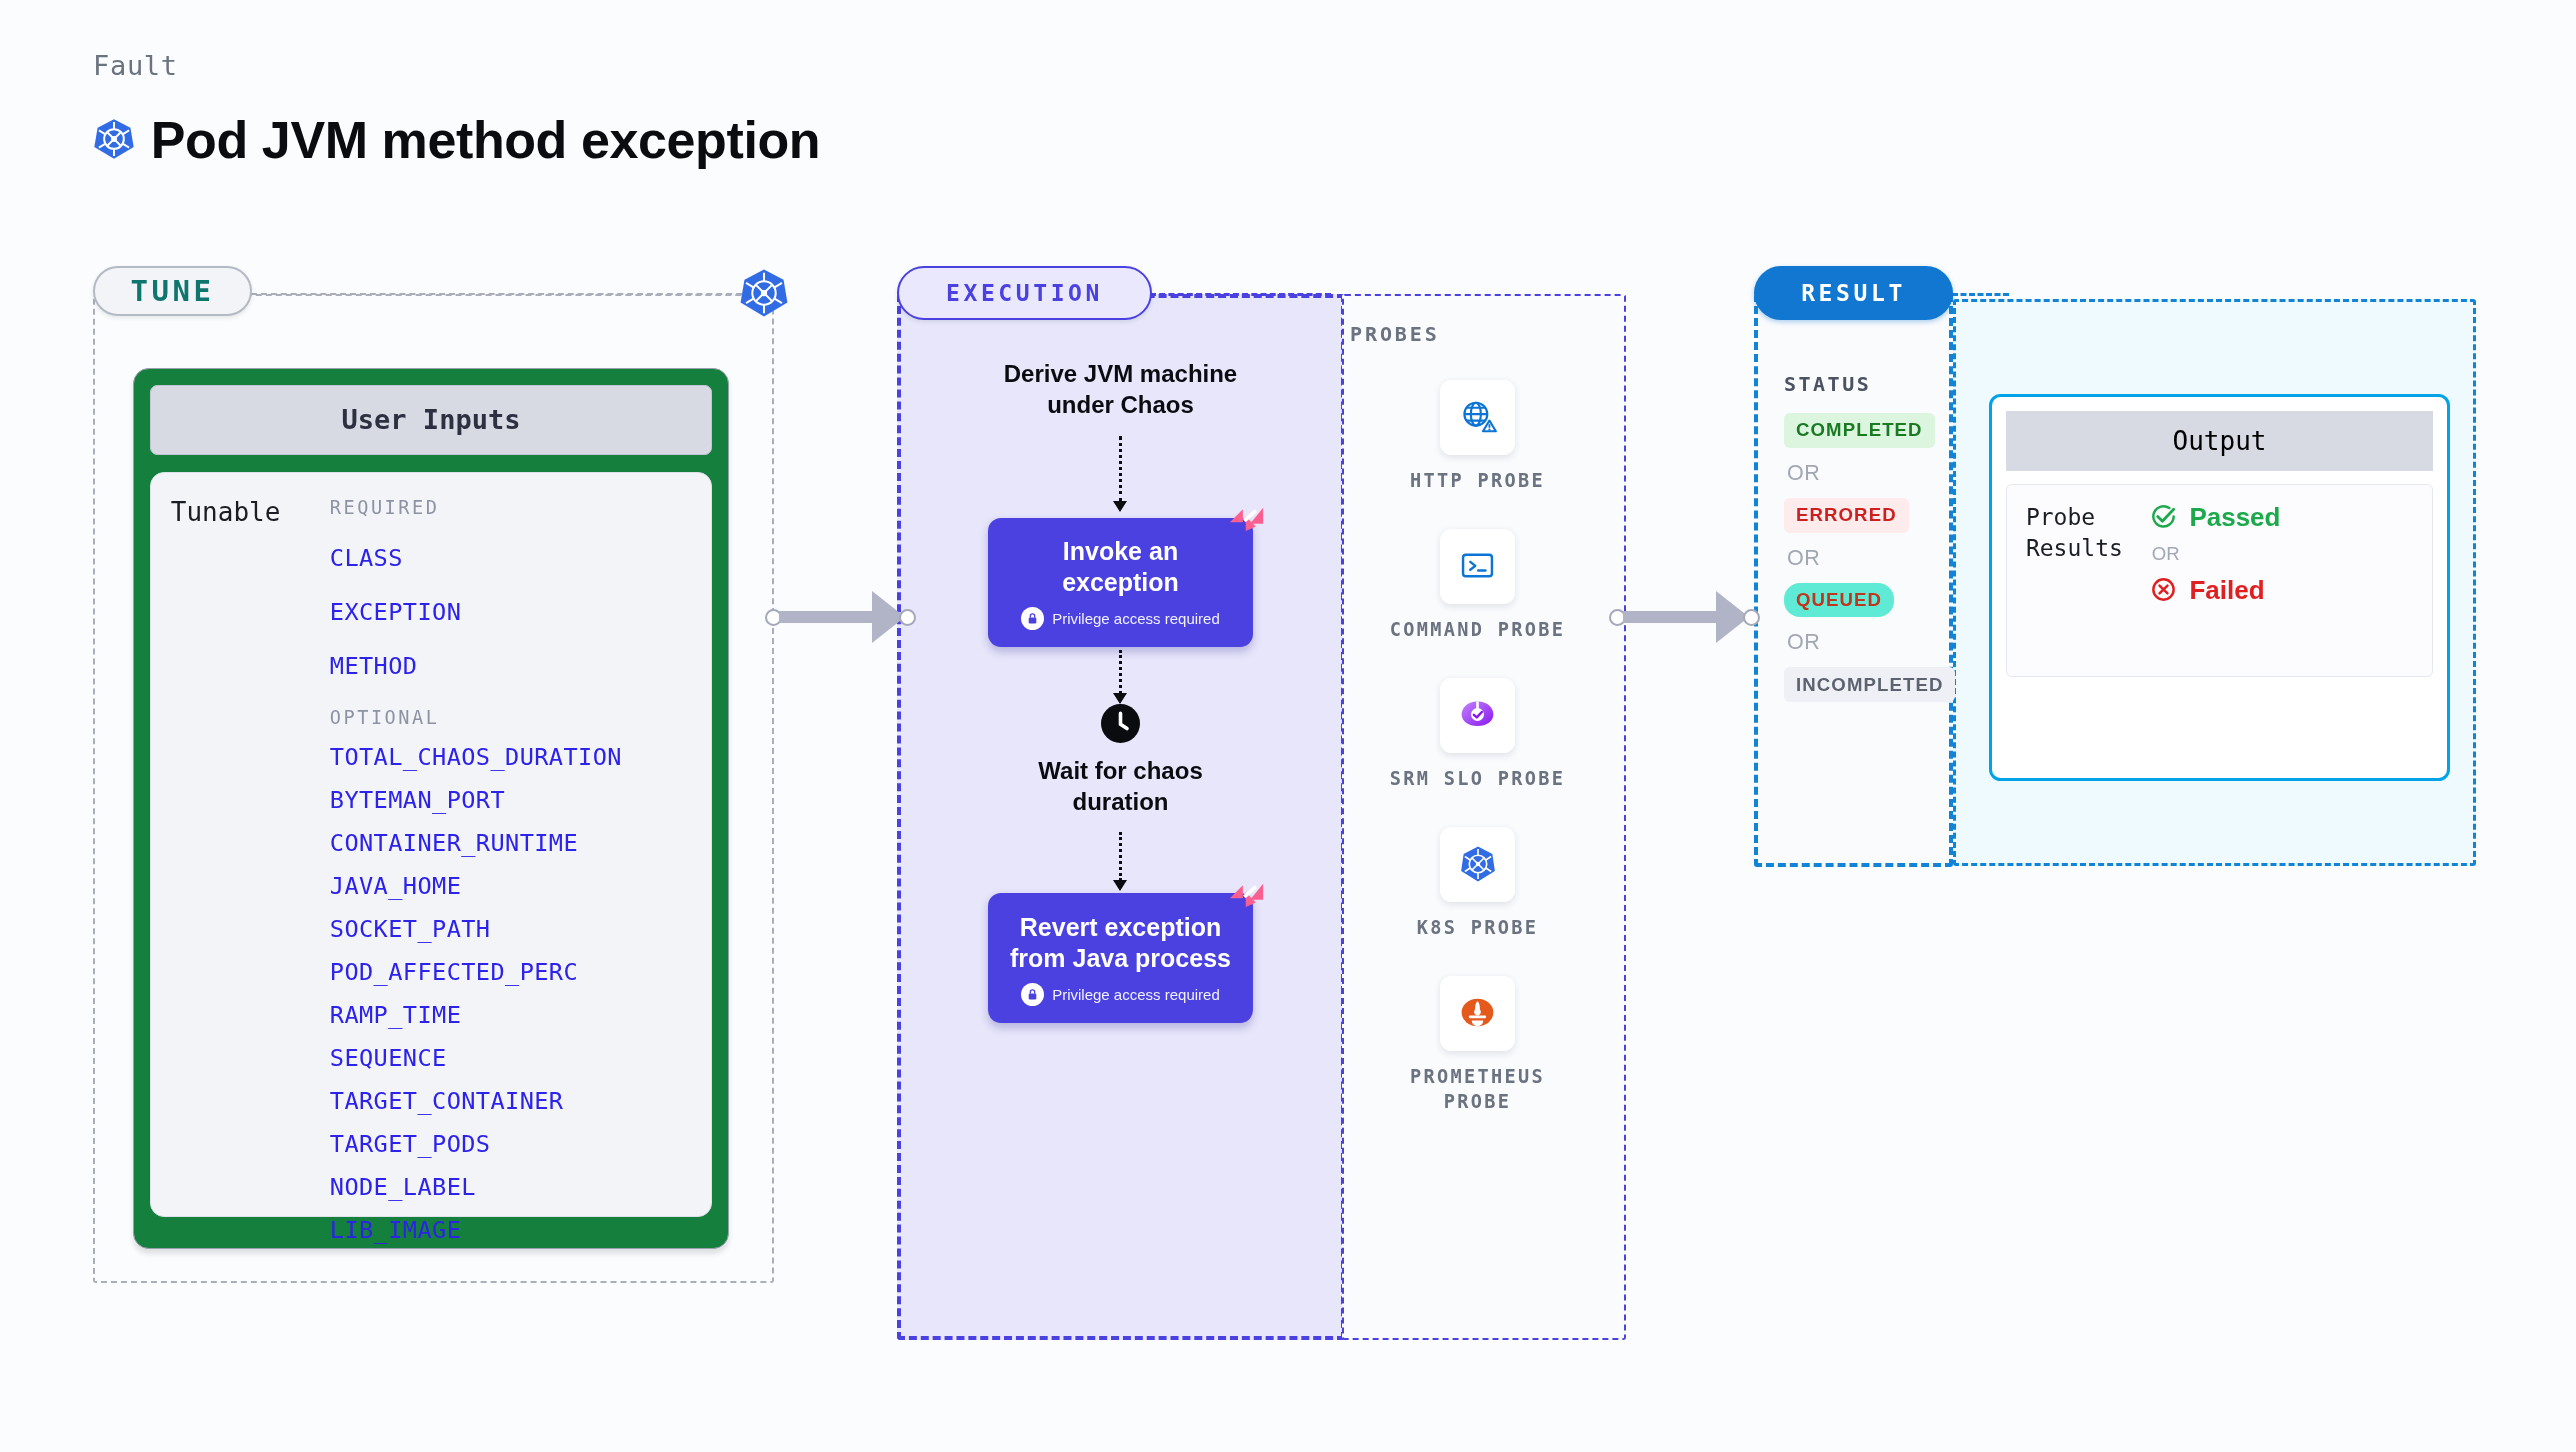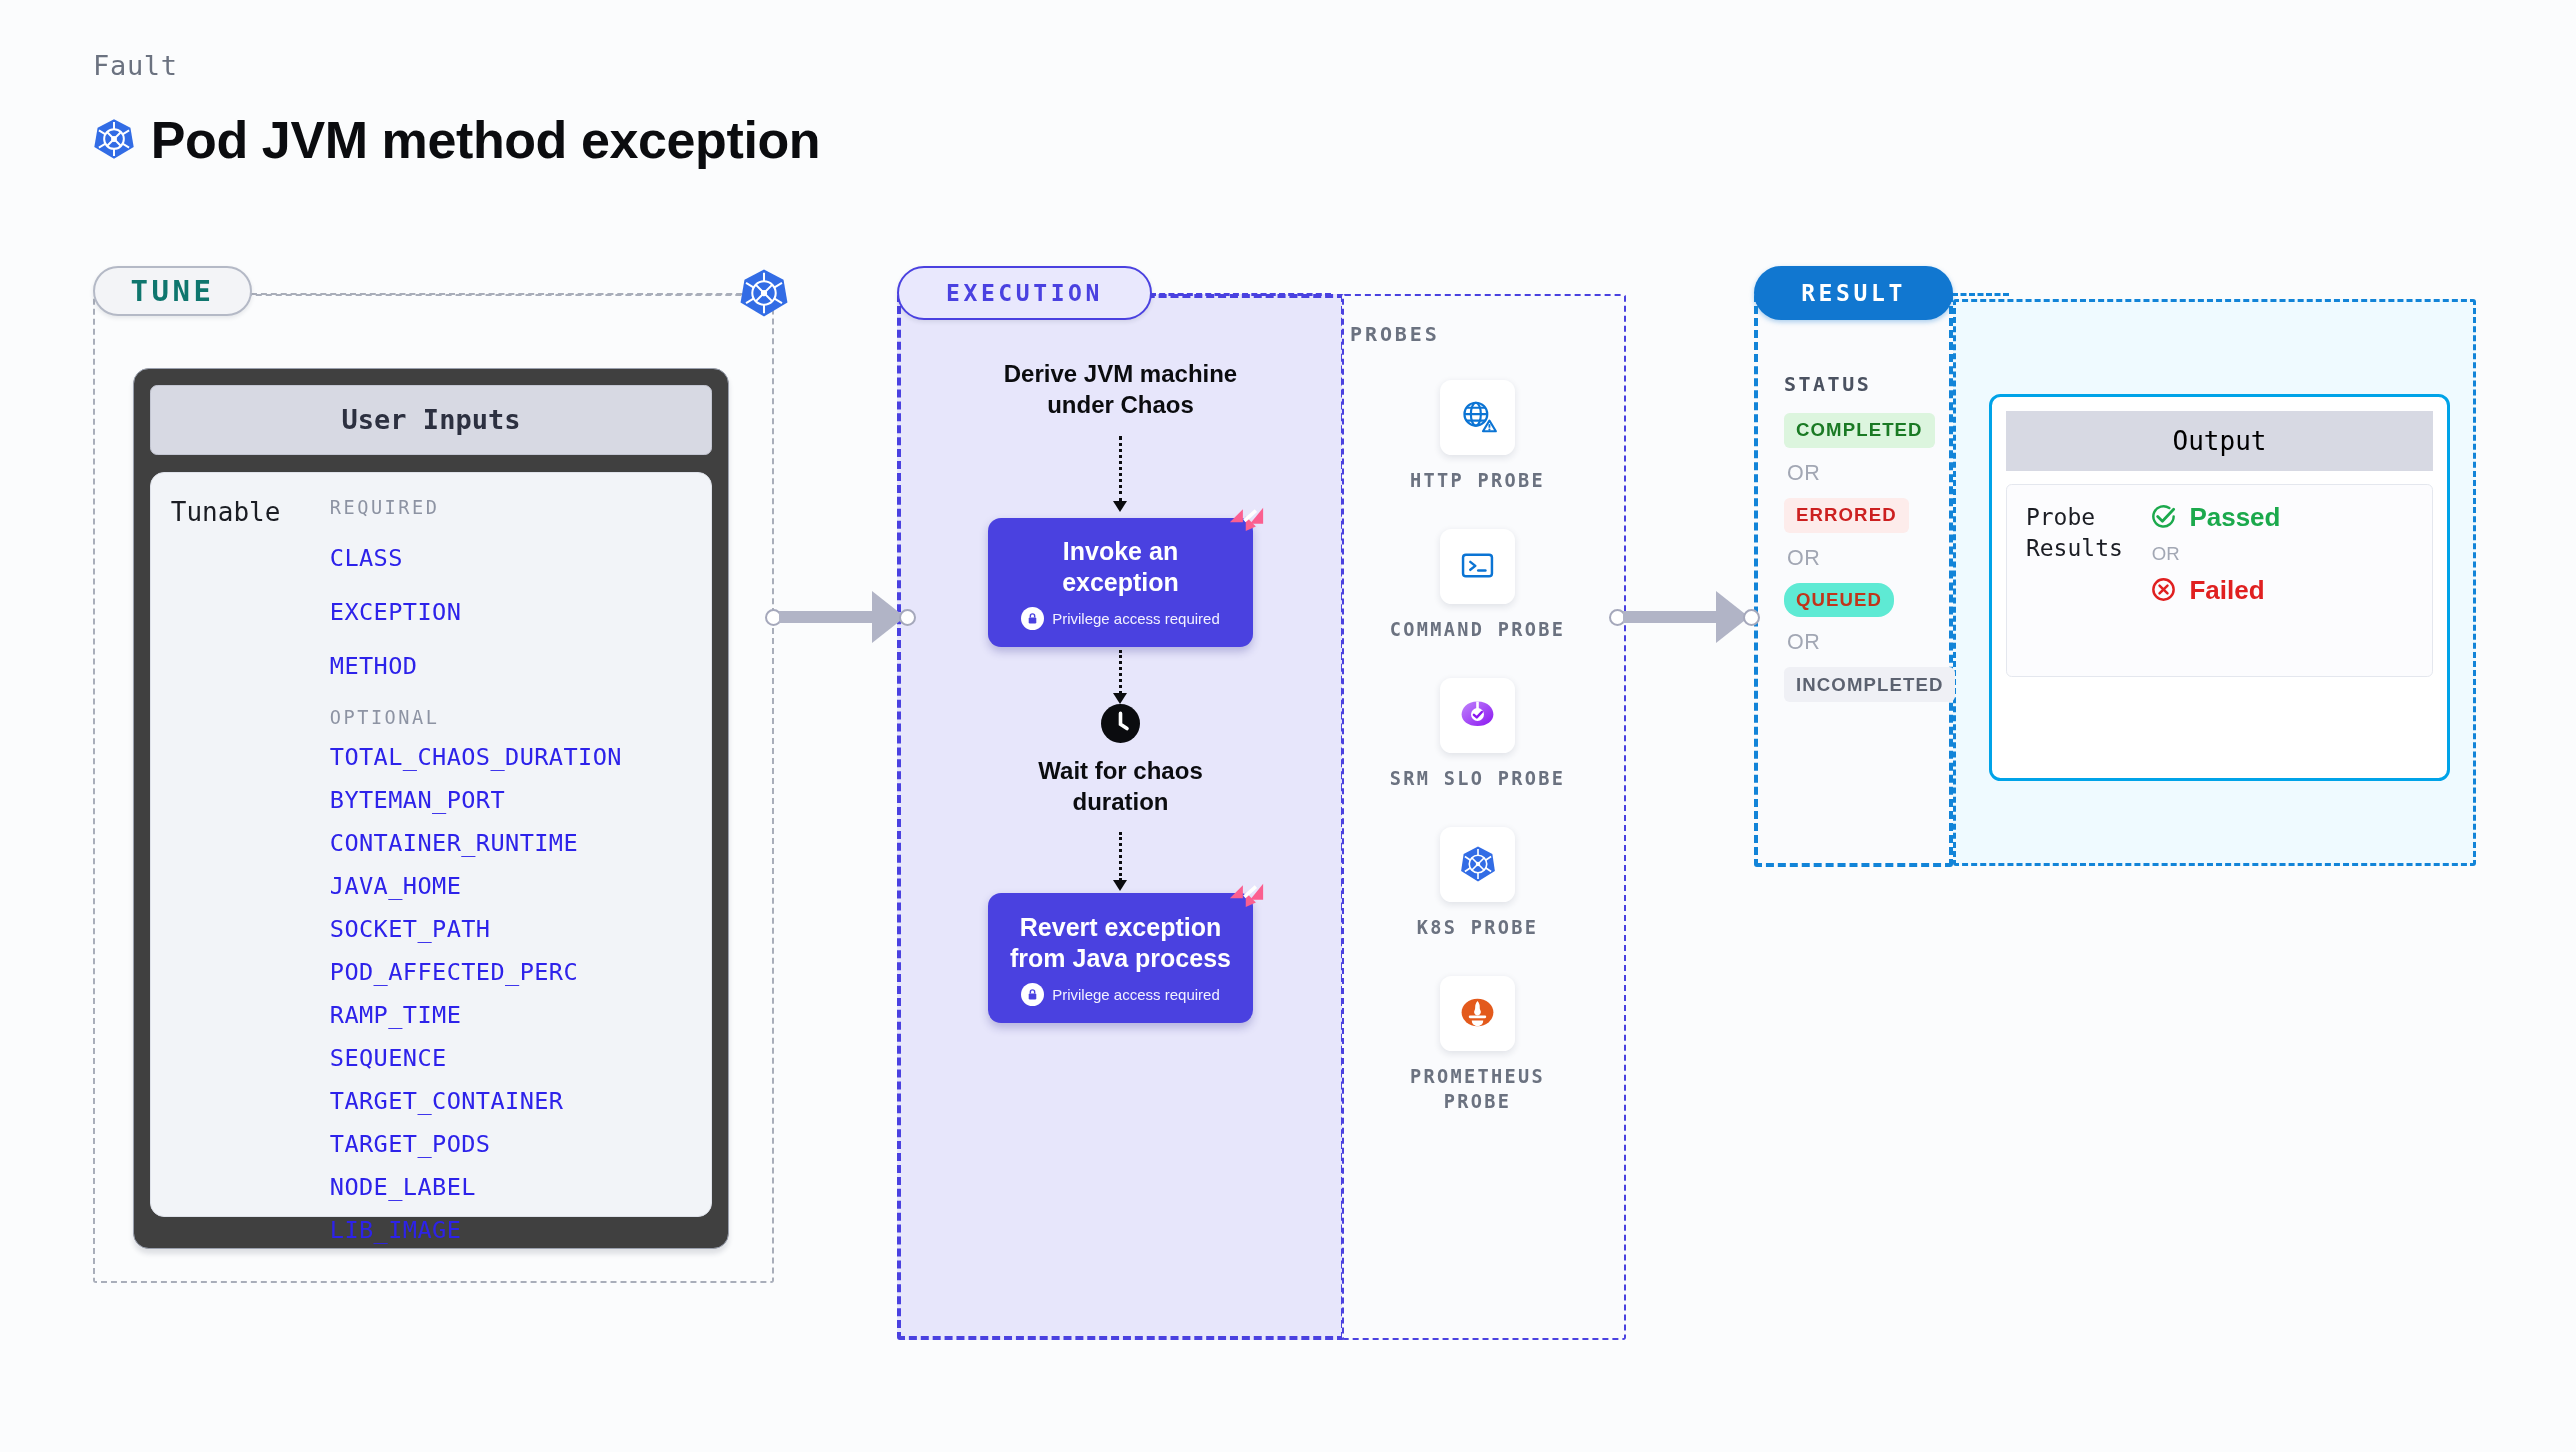--- a/index.html
+++ b/index.html
@@ -61,21 +61,21 @@
   #leader-tune { left:251px; top:293px; width:501px; }
   #leader-exec { left:1150px; top:293px; width:181px; border-top:3.6px dashed #4a41e0; }
   #leader-result{ left:1952px; top:293px; width:57px; border-top:3.6px dashed #1284d8; }
 
   
   #k8s-badge { position:absolute; left:739px; top:268px; width:50px; height:50px; z-index:7; }
 
   
   #user-inputs-card {
     position:absolute; left:133px; top:368px; width:596px; height:881px;
-    background:#404040; border:1.4px solid #9aa0ae; border-radius:15.8px;
+    background:#15803d; border:1.4px solid #9aa0ae; border-radius:15.8px;
     box-shadow:0 4.3px 5.7px rgba(30,35,60,.13);
     padding:15.8px;
   }
   #user-inputs-header {
     height:70px; background:#d7d9e3; border:0.7px solid #c3c6d2; border-radius:7.2px;
     display:flex; align-items:center; justify-content:center;
     font-family:"DejaVu Sans Mono", monospace; font-size:27px; color:#2c3040; font-weight:bold;
   }
   #tunable-panel {
     margin-top:17px; height:745px;

